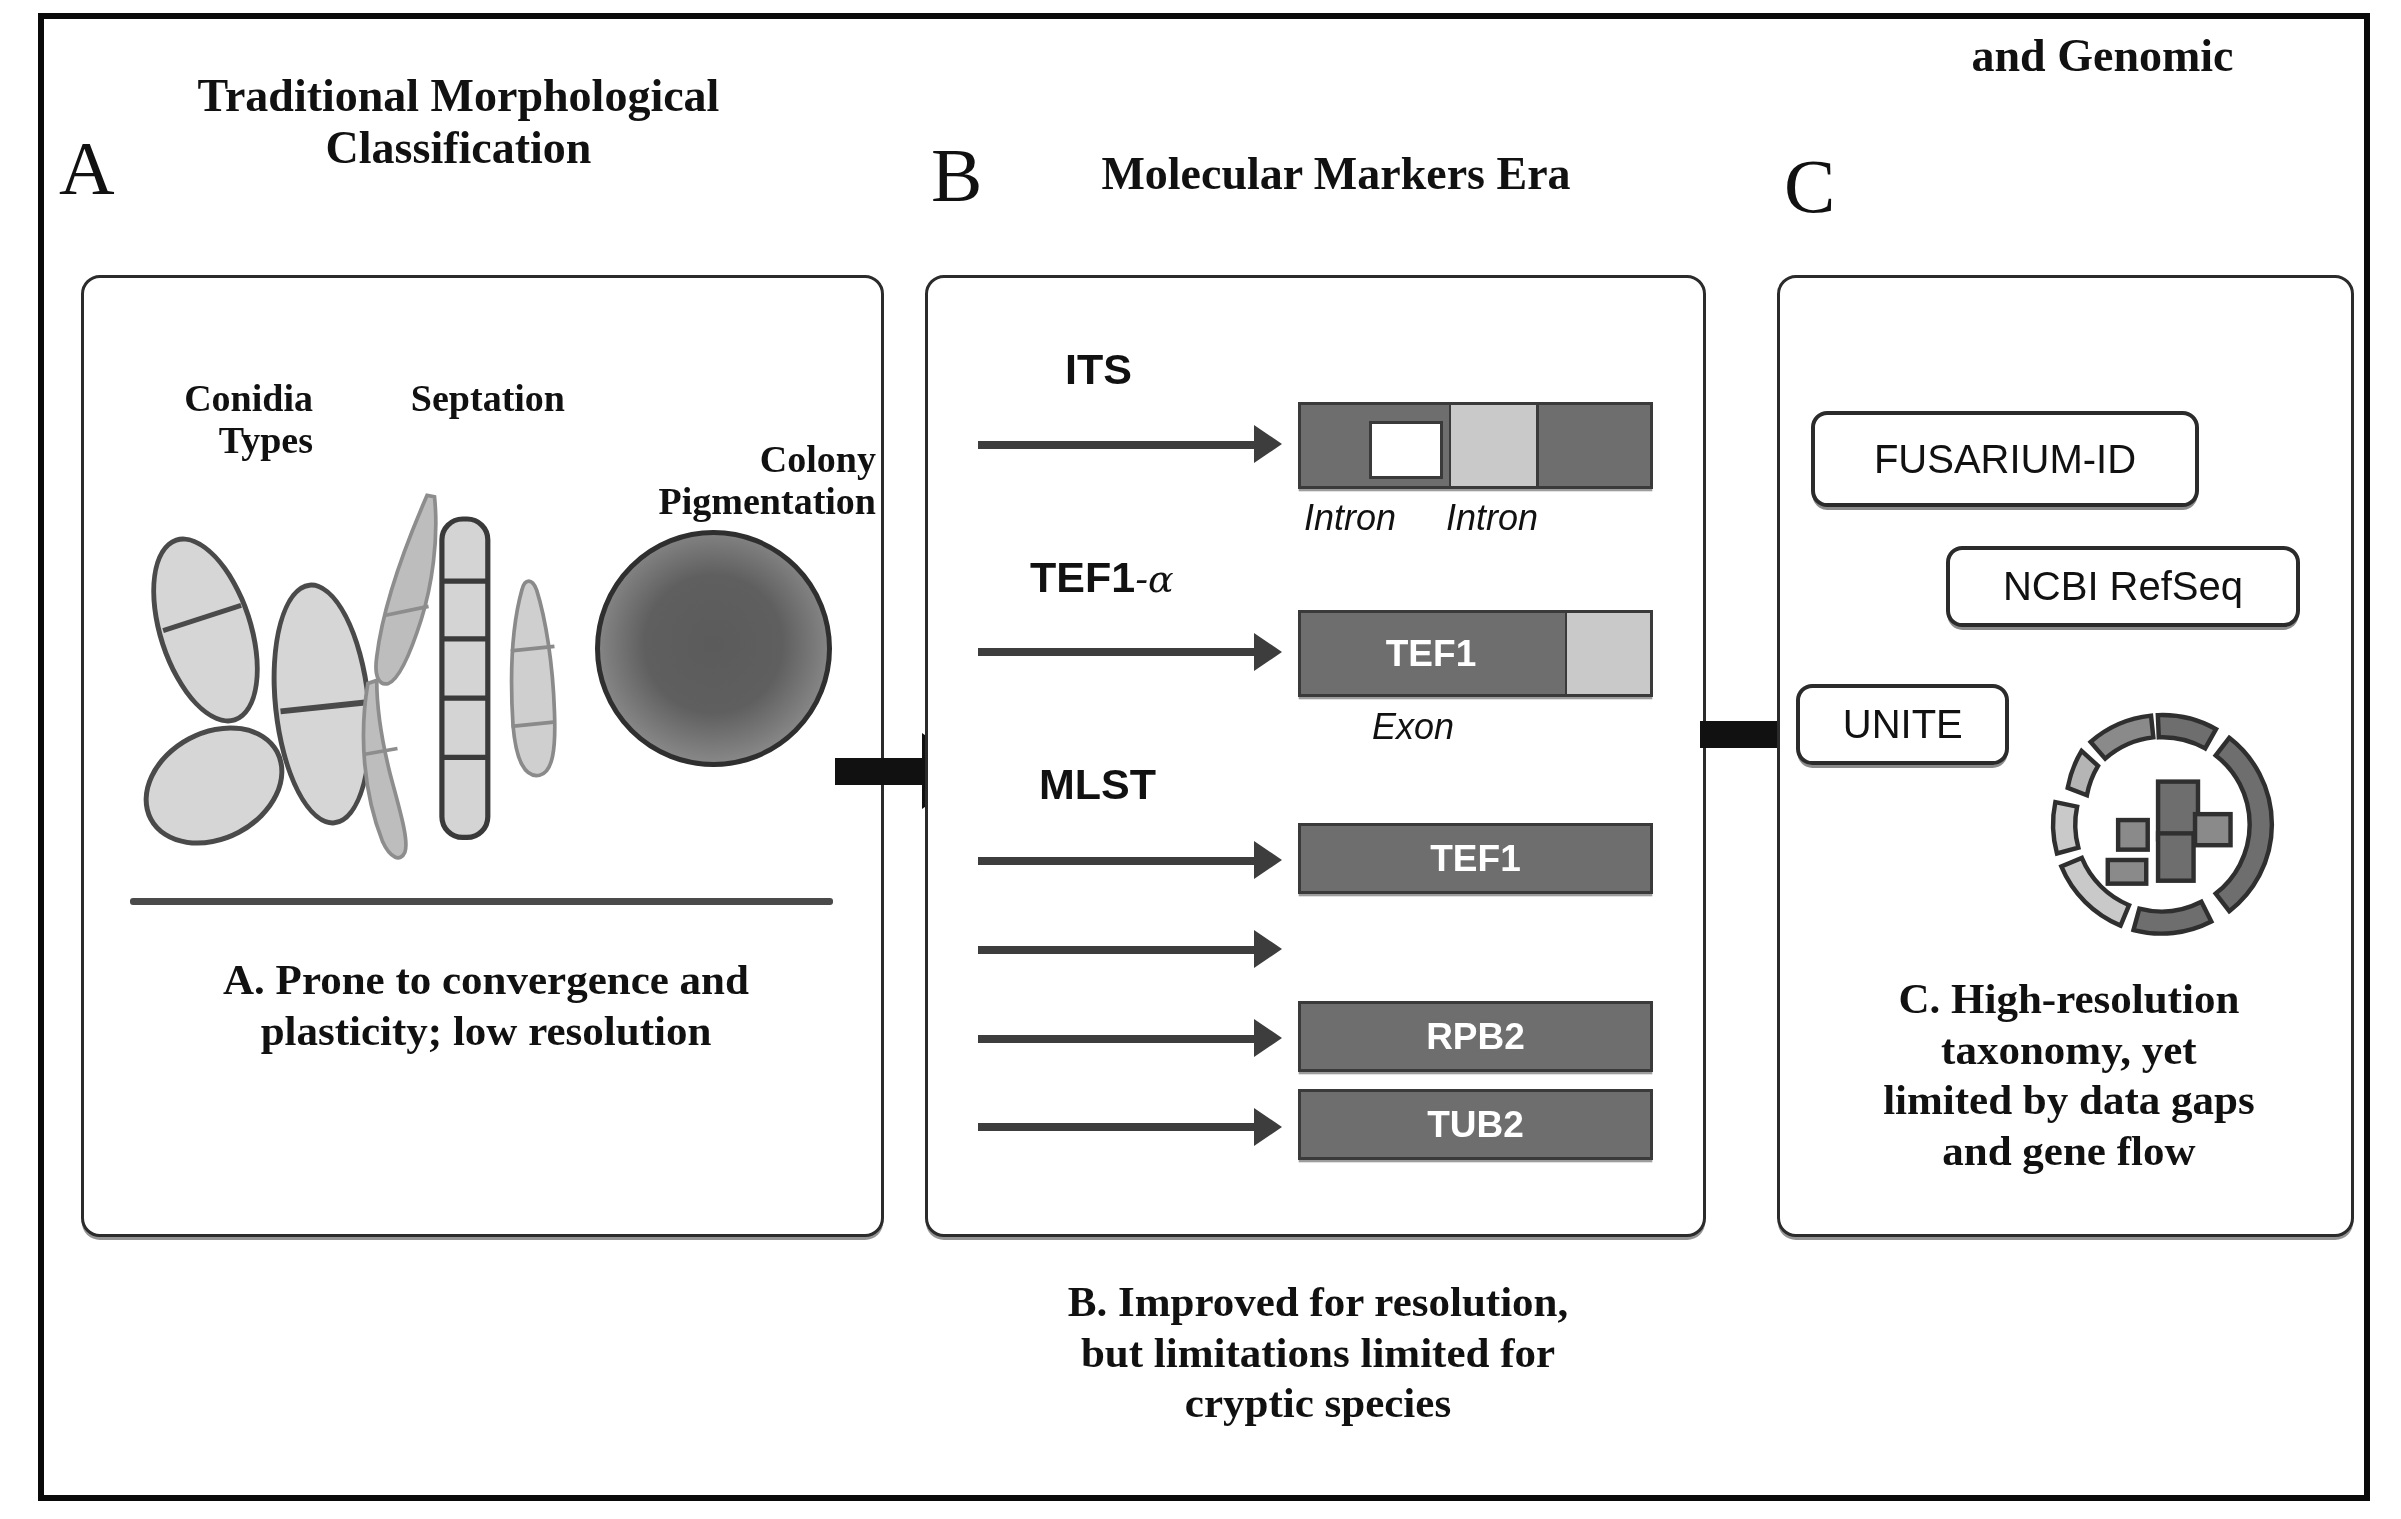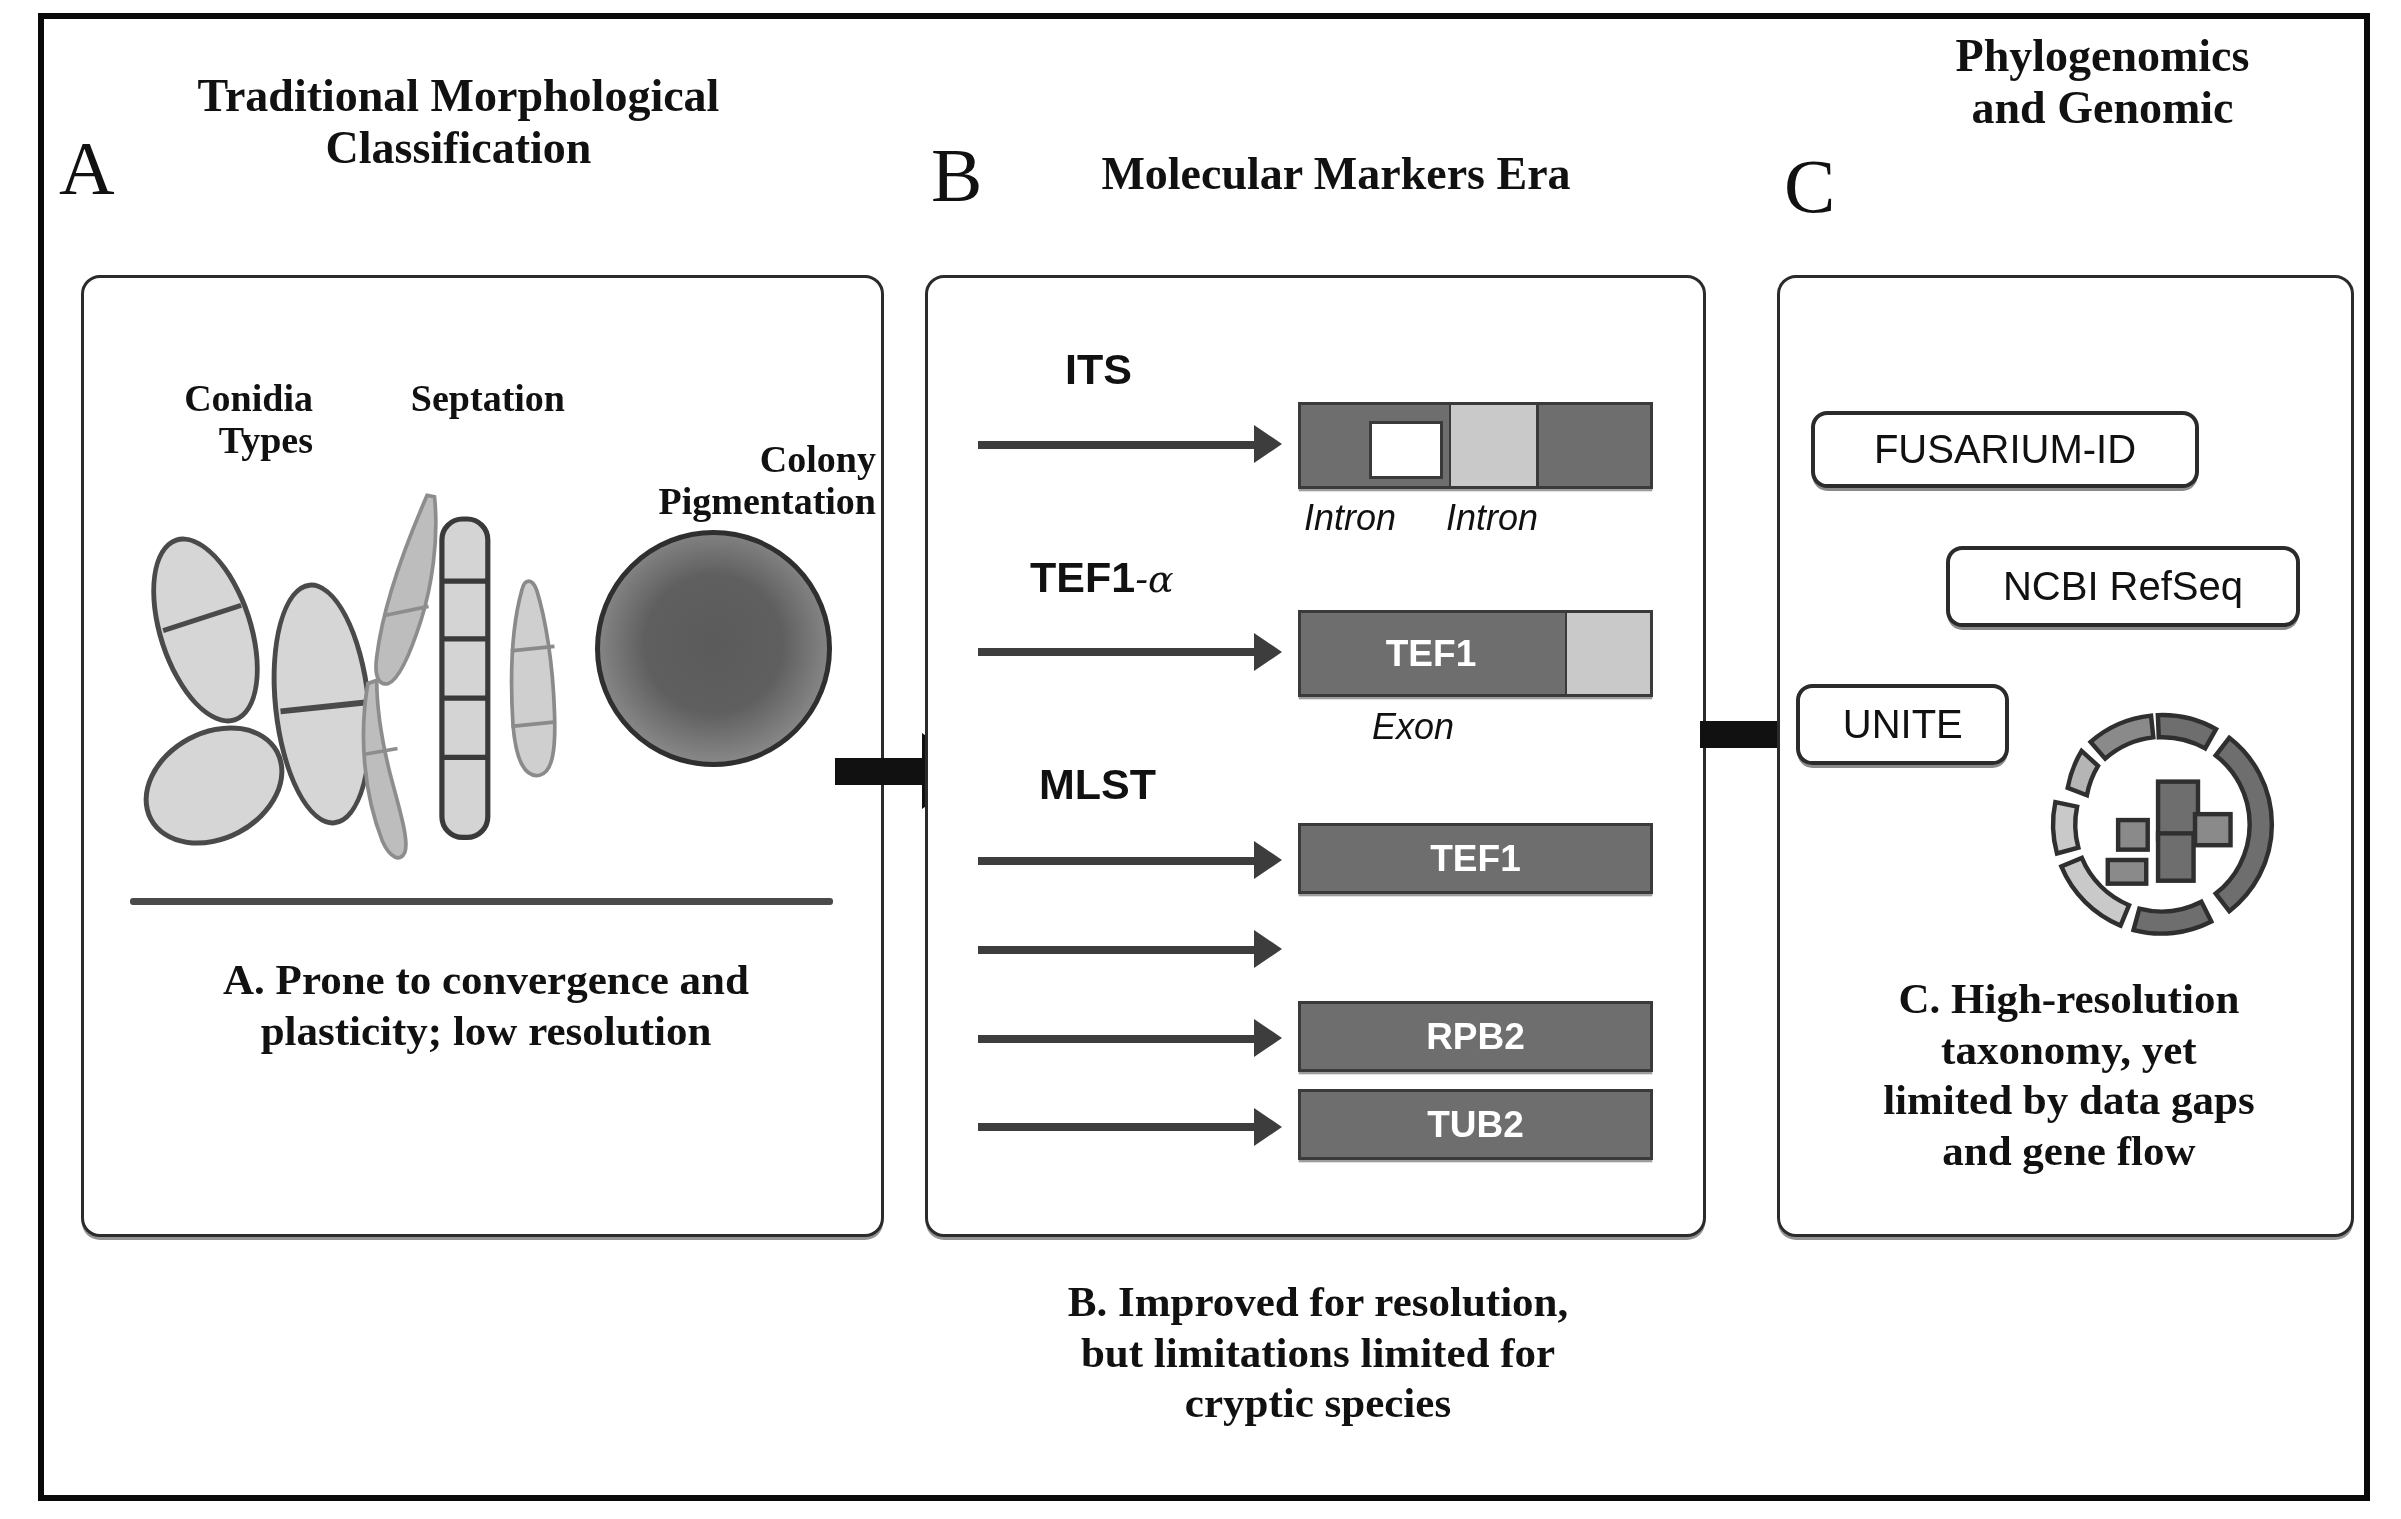--- a/index.html
+++ b/index.html
@@ -204,27 +204,26 @@
   </div>
 
   <div class="connector" style="left:1700px;top:694px;width:148px;height:80px;">
     <div class="shaft" style="left:0;top:27px;width:96px;height:27px;"></div>
     <div class="head" style="left:87px;top:1.5px;"></div>
   </div>
 
   <div class="panel-letter" style="left:1784px;top:148px;">C</div>
 
   <div class="panel-title" style="left:1873px;top:30px;width:459px;">
-    <div>Phylogenomics</div>
     <div>and Genomic</div>
   </div>
 
   <div class="panel-box" style="left:1777px;top:275px;width:577px;height:962px;">
 
-    <div class="db-chip" style="left:31px;top:133px;width:388px;height:77px;">FUSARIUM-ID</div>
+    <div class="db-chip" style="left:31px;top:133px;width:388px;height:96px;">FUSARIUM-ID</div>
 
     <div class="db-chip" style="left:16.3px;top:406px;width:213px;height:81px;">UNITE</div>
 
     <div class="db-chip" style="left:166px;top:268px;width:354px;height:81px;">NCBI RefSeq</div>
 
     <svg style="position:absolute;left:216px;top:406px;" width="333" height="281" viewBox="0 0 450 380">
       <g transform="translate(225,190)">
 
         <path d="M -97.2 -111.7 A 148 148 0 0 1 -15.5 -147.2 L -12.4 -117.8 A 118 118 0 0 0 -77.5 -89.0 Z" fill="#8a8a8a" stroke="#2f2f2f" stroke-width="6"></path>
         <path d="M -6.3 -147.9 A 148 148 0 0 1 72.4 -129.0 L 57.7 -102.9 A 118 118 0 0 0 -5.0 -117.9 Z" fill="#6e6e6e" stroke="#2f2f2f" stroke-width="6"></path>

